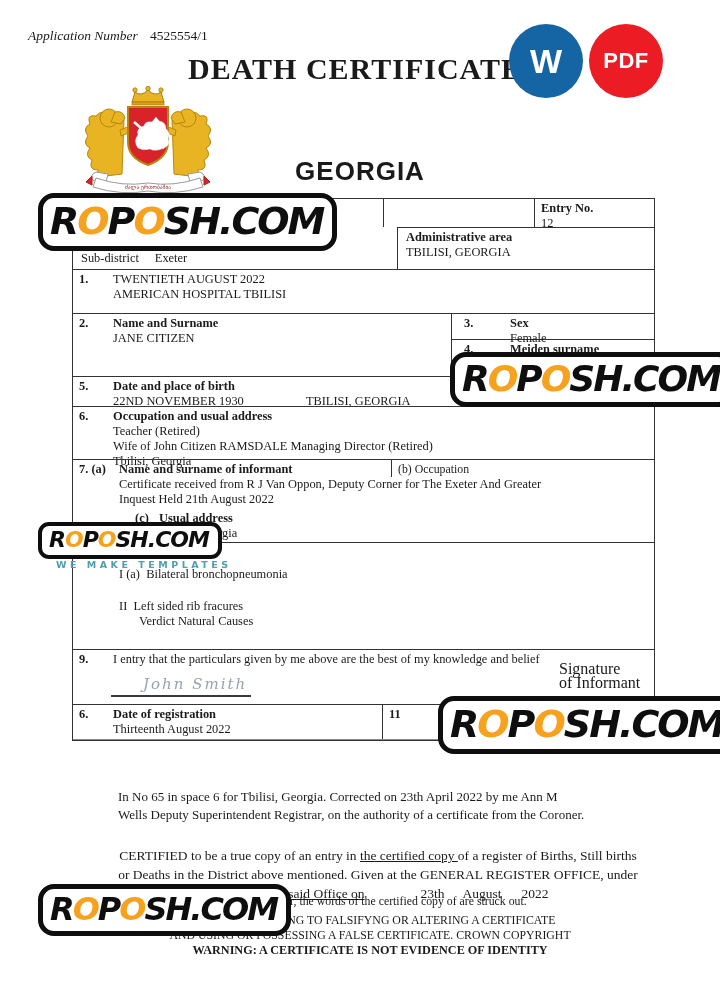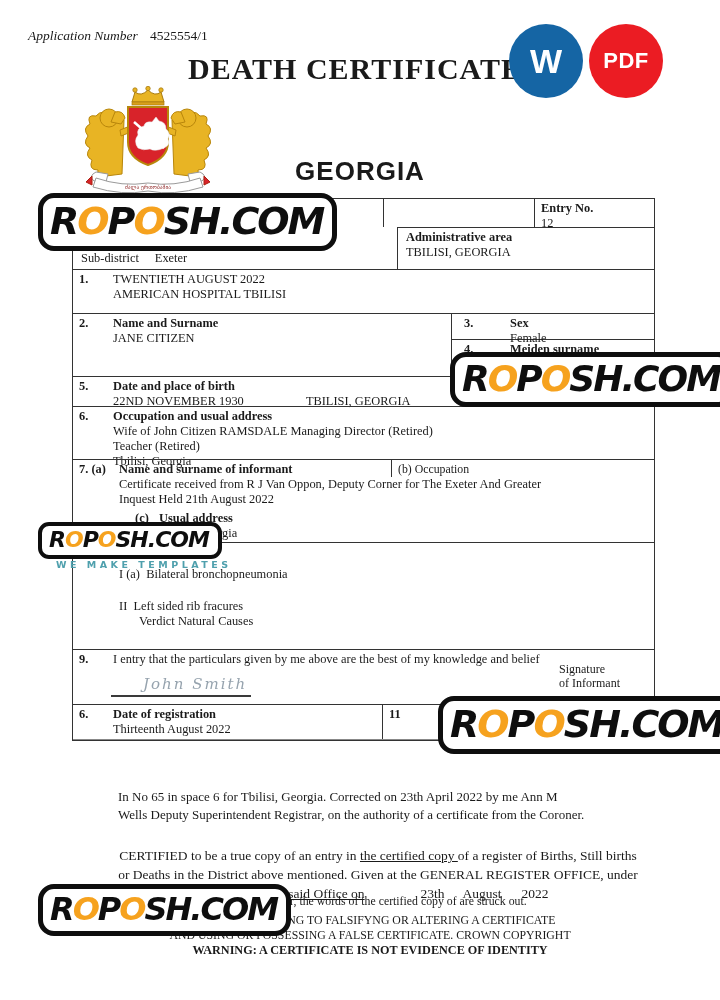--- a/index.html
+++ b/index.html
@@ -39,21 +39,21 @@
   .subdistrict { position:absolute; left:8px; bottom:3px; }
   .subdistrict .sd-val { margin-left:16px; }
   .entry-cell { padding:2px 0 0 6px; }
   .b-occ { position:absolute; left:318px; top:0; height:17px; border-left:1px solid #333;
     padding:2px 0 0 6px; font-size:11.8px; }
   .c-row { display:flex; margin-top:4px; }
   .c-num { width:40px; padding-left:16px; font-weight:bold; flex:none; }
   .sig-line { position:absolute; left:38px; bottom:7px; width:140px; border-bottom:2px solid #3a3a3a; }
   .sig-name { position:absolute; left:70px; bottom:12px; font-family:"DejaVu Serif", serif;
     font-style:italic; font-size:15px; color:#96a3ae; letter-spacing:2px; }
-  .sig-caption { position:absolute; left:486px; top:12px; font-size:12px; line-height:14px; }
+  .sig-caption { position:absolute; left:486px; top:12px; font-size:16px; line-height:14px; }
   .spacer-val { display:inline-block; width:190px; }
   
   .wm { position:absolute; background:#fff; border:5px solid #0e0e0e; border-radius:16px;
     display:flex; align-items:center; justify-content:center;
     font-family:"DejaVu Sans", sans-serif; font-weight:bold; font-style:italic;
     color:#0e0e0e; padding:1px 9px 3px 7px; letter-spacing:-2px; }
   .wm-1 { left:38px;  top:193px; font-size:38px; }
   .wm-2 { left:450px; top:352px; font-size:36px; }
   .wm-3 { left:38px;  top:522px; font-size:22px; border-width:4px; border-radius:11px; letter-spacing:-1px; }
   .wm-4 { left:438px; top:696px; font-size:38px; }
@@ -197,22 +197,22 @@
           <span>TBILISI, GEORGIA</span>
         </div>
       </div>
     </div>
 
     <div class="trow" style="height:53px">
       <span class="num">6.</span>
       <div class="fcontent">
 
         <div class="flabel">Occupation and usual address</div>
+        <div>Teacher (Retired)</div>
         <div>Wife of John Citizen RAMSDALE Managing Director (Retired)</div>
-        <div>Teacher (Retired)</div>
         <div>Tbilisi, Georgia</div>
       </div>
     </div>
 
     <div class="trow" style="height:83px">
       <span class="num" style="width:46px">7. (a)</span>
       <div class="fcontent">
         <div class="flabel">Name and surname of informant</div>
         <div>Certificate received from R J Van Oppon, Deputy Corner for The Exeter And Greater</div>
         <div>Inquest Held 21th August 2022</div>

